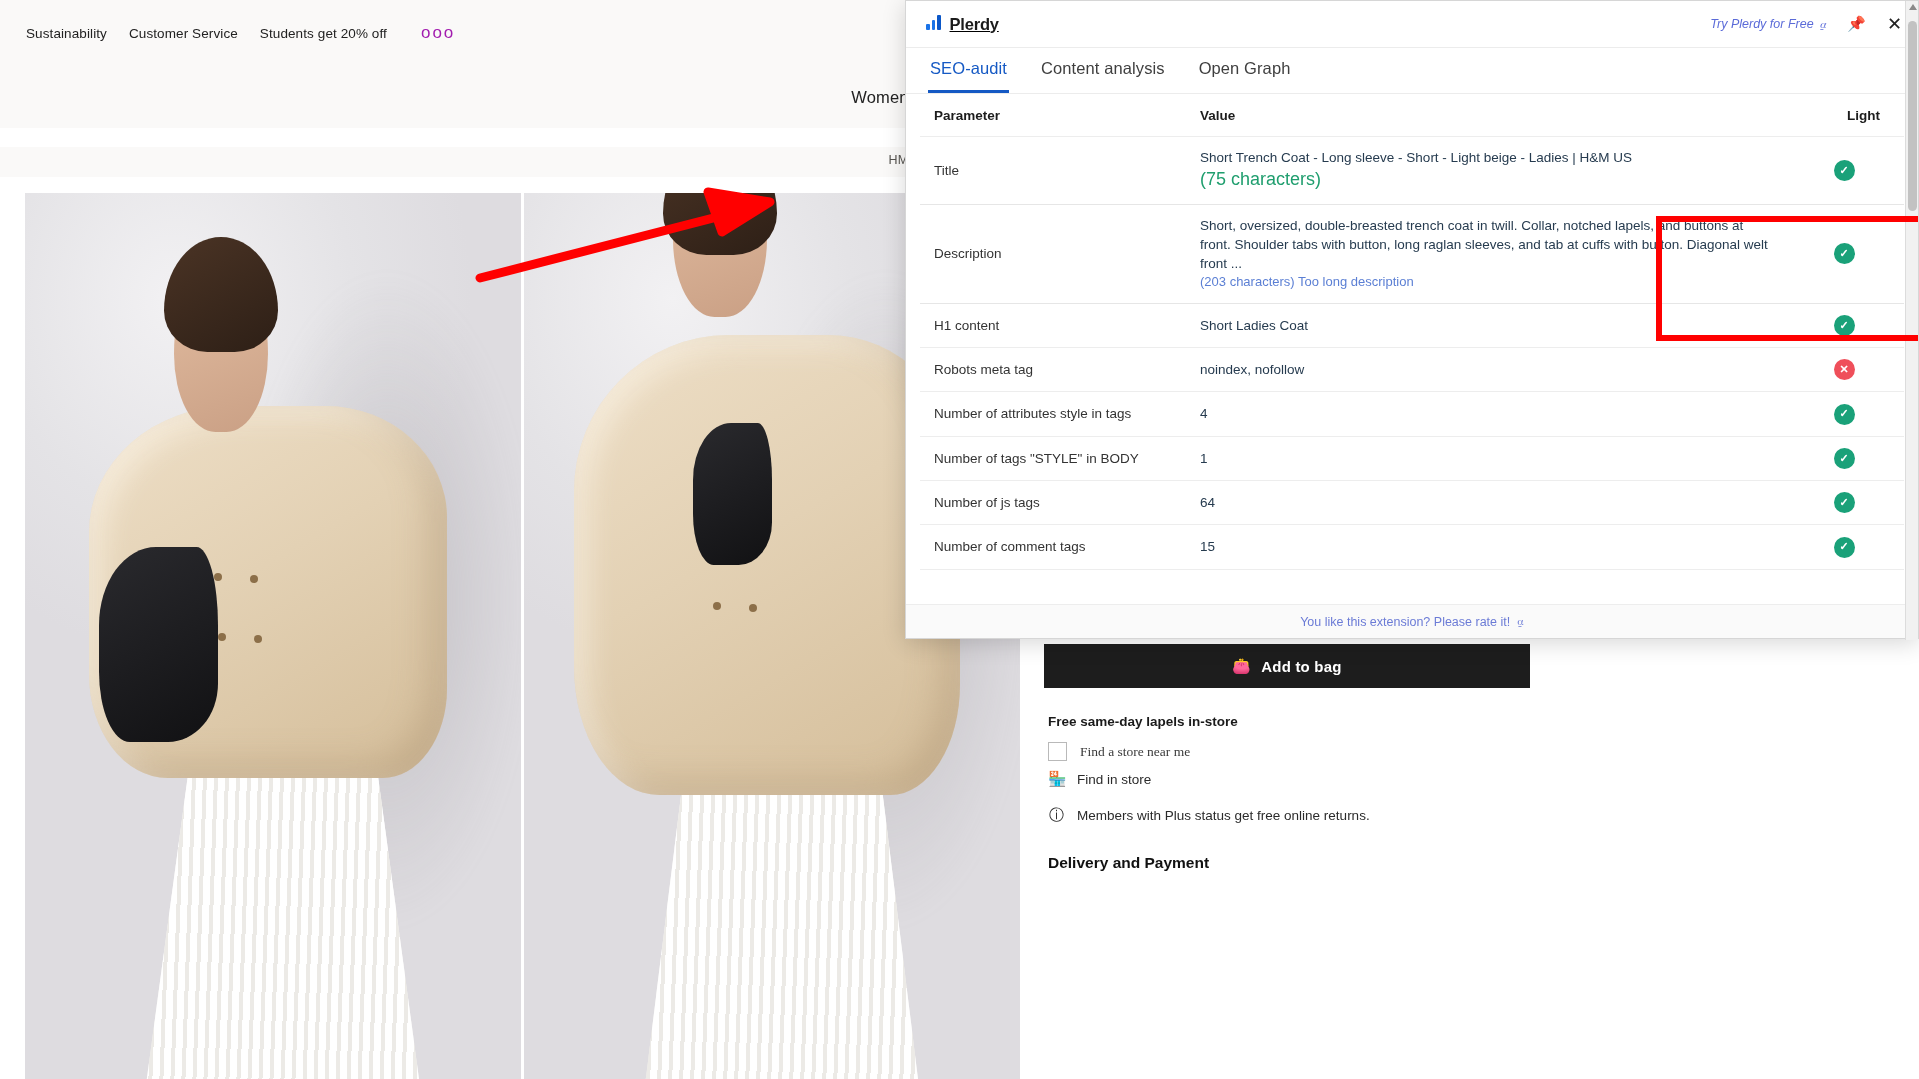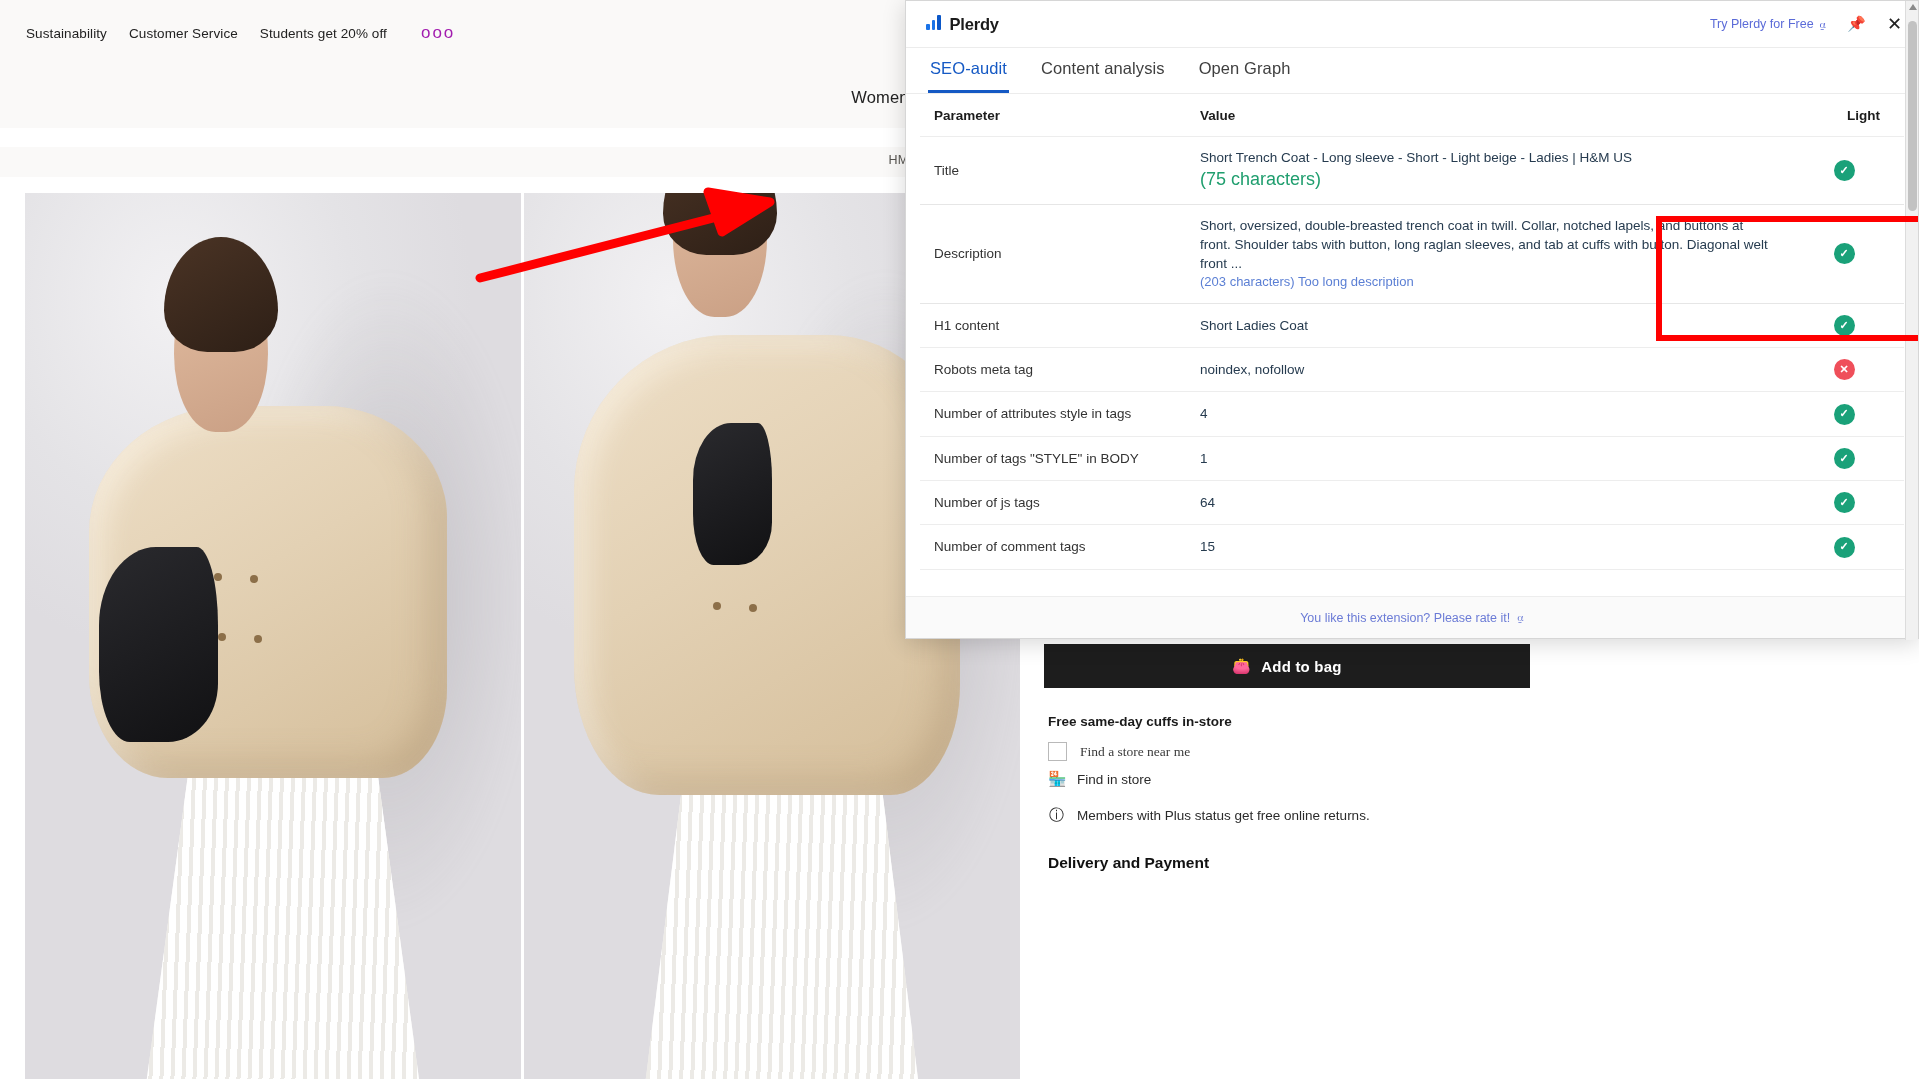--- a/index.html
+++ b/index.html
@@ -143,29 +143,29 @@
     position: absolute; left: 905px; top: 0; width: 1014px; height: 639px;
     background: #ffffff;
     border: 1px solid #d6d6d6;
     box-shadow: 0 4px 22px rgba(0,0,0,.16);
     display: flex; flex-direction: column;
   }
   .plerdy-head {
     display: flex; align-items: center; height: 47px; padding: 0 16px 0 20px;
     border-bottom: 1px solid #ececec; flex: none;
   }
-  .brand { display: flex; gap: 9px; }
+  .brand { display: flex; gap: 9px; text-decoration: underline; }
   .brand-bars { display: flex; align-items: flex-end; gap: 2px; height: 15px; }
   .brand-bars i { display: block; width: 3.5px; background: #1a73e8; border-radius: 1px; }
   .brand-bars i:nth-child(1) { height: 6px; }
   .brand-bars i:nth-child(2) { height: 10px; }
   .brand-bars i:nth-child(3) { height: 15px; background: #0b57c8; }
   .brand-name { font-size: 16.5px; font-weight: 700; color: #1b1b1b; letter-spacing: -.2px; }
   .head-right { margin-left: auto; display: flex; align-items: center; gap: 21px; }
-  .try-free { font-size: 12.5px; color: #5b6bd8; display: flex; align-items: center; gap: 6px; cursor: pointer; }
+  .try-free { font-size: 12.5px; color: #5b6bd8; display: flex; align-items: center; gap: 6px; cursor: pointer; font-style: italic; }
   .ext-link { font-size: 11px; }
   .pin-icon, .close-icon { font-size: 15px; color: #222; cursor: pointer; }
   .close-icon { font-size: 18px; font-weight: 300; }
 
   .tabs { display: flex; gap: 30px; padding: 0 22px; border-bottom: 1px solid #ececec; flex: none; }
   .tab {
     padding: 11px 2px 12px; font-size: 16.5px; color: #3f3f3f;
     cursor: pointer; border-bottom: 3px solid transparent; letter-spacing: .1px;
   }
   .tab.active { color: #1559c4; border-bottom-color: #1559c4; }
@@ -199,21 +199,21 @@
   .status.ok { background: #1aa179; }
   .status.bad { background: #ef4f5a; }
 
   .red-box {
     position: absolute; left: 750px; top: 122px;
     width: 1040px; height: 125px;
     border: 6px solid #ff0000; pointer-events: none; z-index: 5;
   }
 
   .plerdy-foot {
-    flex: none; height: 42px; background: #fafafa; border-top: 1px solid #ededed;
+    flex: none; height: 34px; background: #fafafa; border-top: 1px solid #ededed;
     display: flex; align-items: center; justify-content: center;
   }
   .rate-link { font-size: 12.5px; color: #6b7bd6; display: flex; align-items: center; gap: 7px; cursor: pointer; }
 
   .panel-scrollbar {
     position: absolute; right: 0; top: 0; width: 13px; height: 639px;
     background: #f1f1f1; border-left: 1px solid #dcdcdc;
   }
   .panel-scrollbar .thumb {
     position: absolute; top: 20px; left: 2px; width: 9px; height: 190px;
@@ -279,21 +279,21 @@
       <span class="ruler-icon">📏</span>
       <span class="size-placeholder"></span>
     </div>
 
     <button class="add-to-bag">
       <span>👛</span>
       <span>Add to bag</span>
     </button>
 
     <div class="pickup-box">
-      <div class="pickup-title">Free same-day cuffs in-store</div>
+      <div class="pickup-title">Free same-day lapels in-store</div>
       <div class="pickup-row">
         <span class="checkbox"></span>
         <span class="pickup-label">Find a store near me</span>
       </div>
     </div>
 
     <div class="info-row">
       <span class="glyph">🏪</span>
       <span class="txt">Find in store</span>
     </div>

